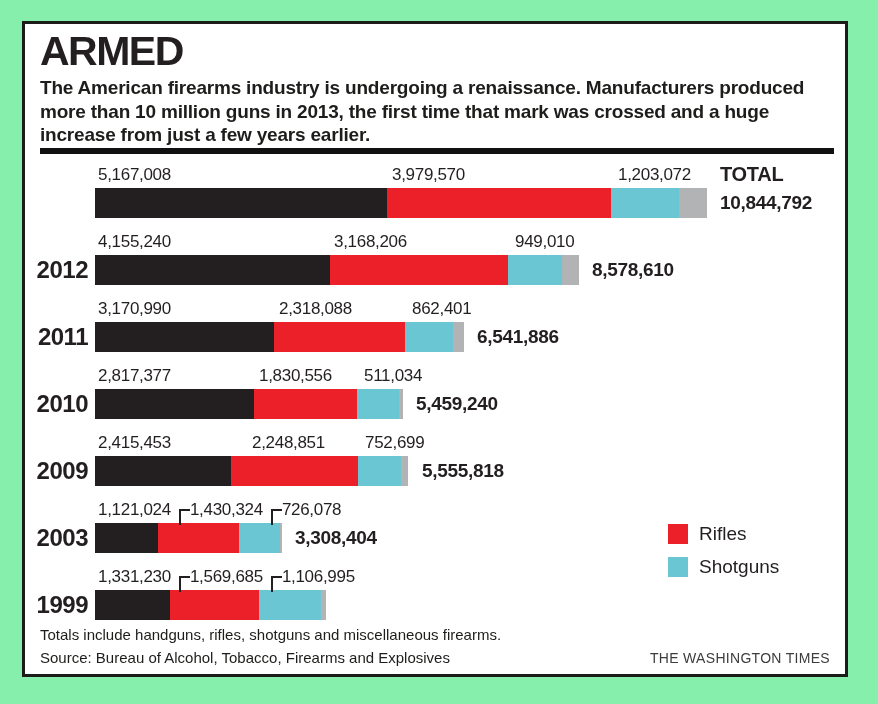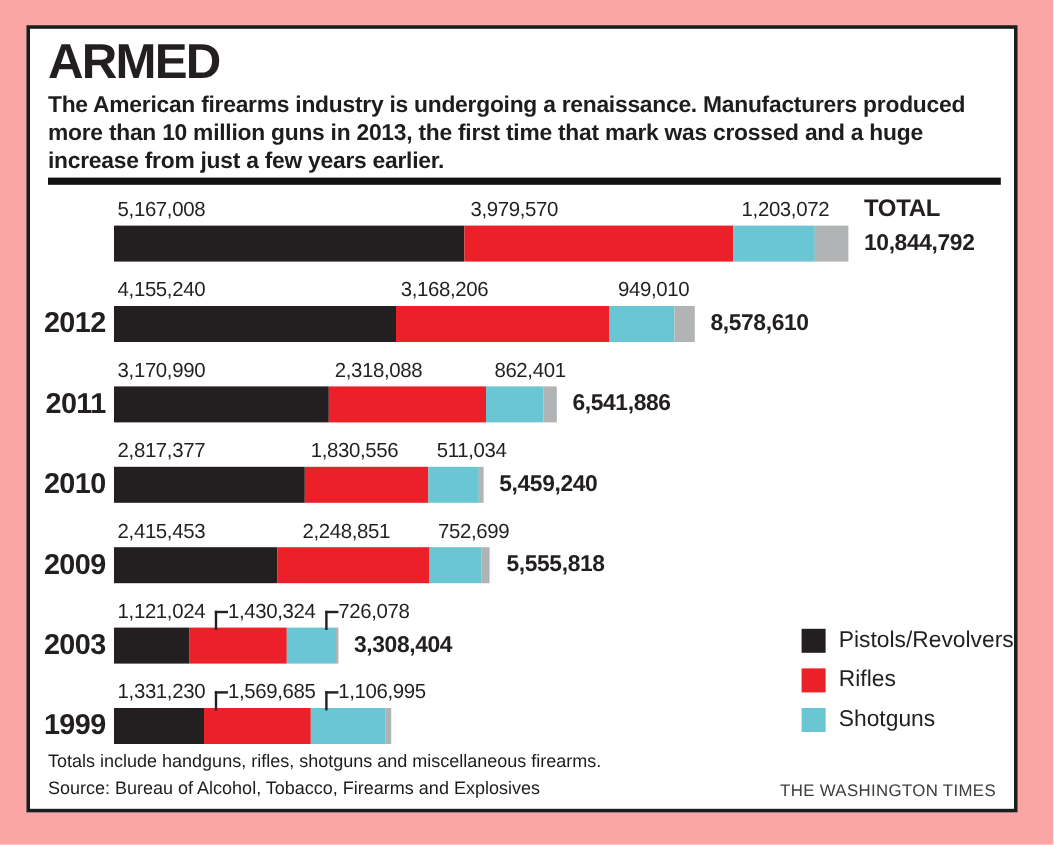--- a/index.html
+++ b/index.html
@@ -1,16 +1,16 @@
 <!DOCTYPE html>
 <html><head>
 <meta charset="utf-8">
 <style>
   html,body{margin:0;padding:0;background:#fff;}
-  #page{position:relative;width:878px;height:704px;background:#fca5a5;overflow:hidden;
+  #page{position:relative;width:878px;height:704px;background:#86efac;overflow:hidden;
         font-family:"Liberation Sans","DejaVu Sans",sans-serif;color:#231f20;}
   #frame{position:absolute;left:22px;top:21px;width:820px;height:650px;
          border:3px solid #1c1c1a;background:#fff;}
   #title{position:absolute;left:40px;top:28px;font-size:41px;font-weight:bold;
          letter-spacing:-1.5px;line-height:46px;color:#231f20;}
   #subtitle{position:absolute;left:40px;top:76px;width:800px;font-size:19px;font-weight:bold;
             line-height:23.5px;letter-spacing:-0.2px;color:#1d1d1b;}
   #rule{position:absolute;left:40px;top:148px;width:794px;height:6px;background:#111;}
   .chart-row{position:absolute;left:0;width:878px;height:67px;}
   .year-label{position:absolute;left:0;top:25px;width:88px;height:30px;line-height:30px;
@@ -139,24 +139,20 @@
           <span class="val">1,331,230</span>
           <span class="elbow"></span>
           <span class="val">1,569,685</span>
           <span class="elbow"></span>
           <span class="val">1,106,995</span>
         </div>
       </div>
     </div>
   <div id="legend">
       <div class="legend-item">
-        <span class="legend-swatch" style="background: rgb(35, 31, 32);"></span>
-        <span class="legend-label">Pistols/Revolvers</span>
-      </div>
-      <div class="legend-item">
         <span class="legend-swatch" style="background: rgb(236, 32, 40);"></span>
         <span class="legend-label">Rifles</span>
       </div>
       <div class="legend-item">
         <span class="legend-swatch" style="background: rgb(106, 198, 210);"></span>
         <span class="legend-label">Shotguns</span>
       </div>
     </div>
   <div id="foot-note">Totals include handguns, rifles, shotguns and miscellaneous firearms.</div>
   <div id="foot-source">Source: Bureau of Alcohol, Tobacco, Firearms and Explosives</div>

